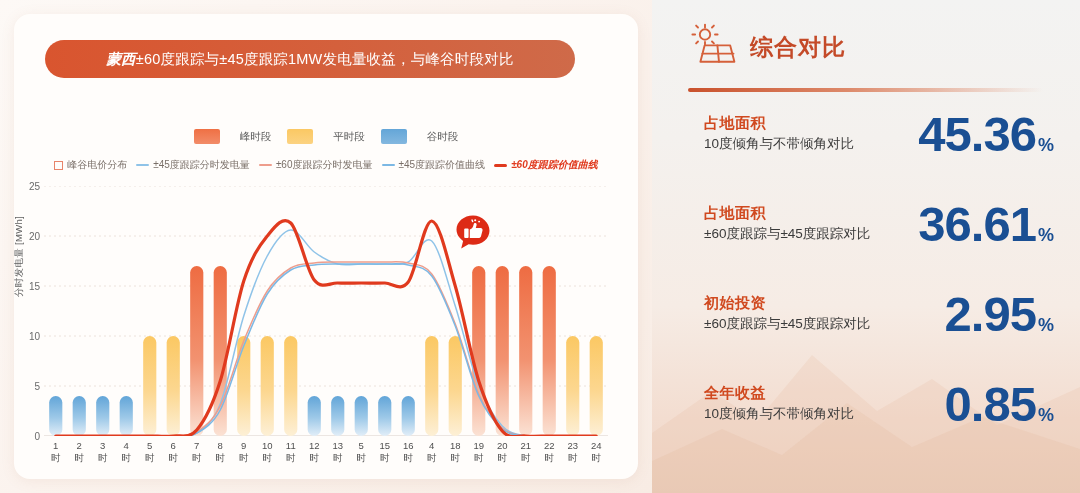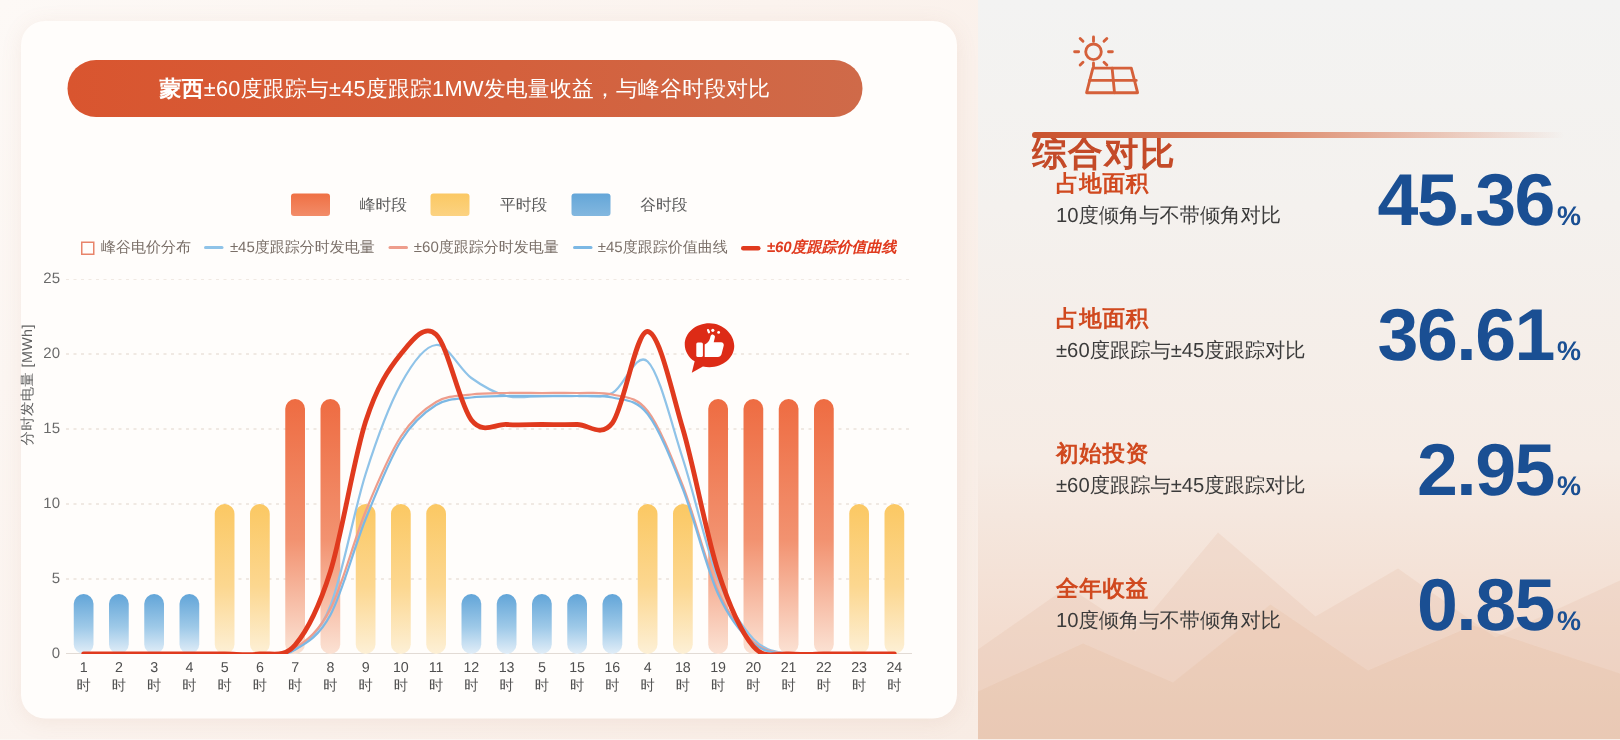--- a/index.html
+++ b/index.html
@@ -35,21 +35,21 @@
     left: 45px; top: 40px;
     width: 530px; height: 38px;
     border-radius: 19px;
     background: linear-gradient(90deg,#d9552f 0%, #d4603c 55%, #cf6a49 100%);
     display: flex; align-items: center; justify-content: center;
     color: #ffffff;
     font-size: 14.5px;
     letter-spacing: .2px;
     white-space: nowrap;
   }
-  #title-pill .strong { font-weight: 700; }
+  #title-pill .strong { font-weight: 700; font-style: italic; }
 
   
   #period-legend {
     position: absolute;
     left: 0; top: 129px; width: 100%;
     display: flex; justify-content: center; gap: 16px;
   }
   .period-item { display: flex; align-items: center; gap: 20px; }
   .period-swatch {
     width: 26px; height: 15px; border-radius: 2px;
@@ -139,21 +139,21 @@
   }
   #mountains {
     position: absolute;
     left: 0; bottom: 0; width: 100%; height: 210px;
     opacity: .55;
   }
 
   #rp-header {
     position: absolute;
     left: 36px; top: 22px;
-    display: flex; align-items: center; gap: 14px; flex-direction: column;
+    display: flex; align-items: center; gap: 14px;
   }
   #rp-title {
     font-size: 23px; font-weight: 700;
     color: #c44a28;
     letter-spacing: 1px;
   }
   #rp-divider {
     position: absolute;
     left: 36px; top: 88px;
     width: 355px; height: 4px;

